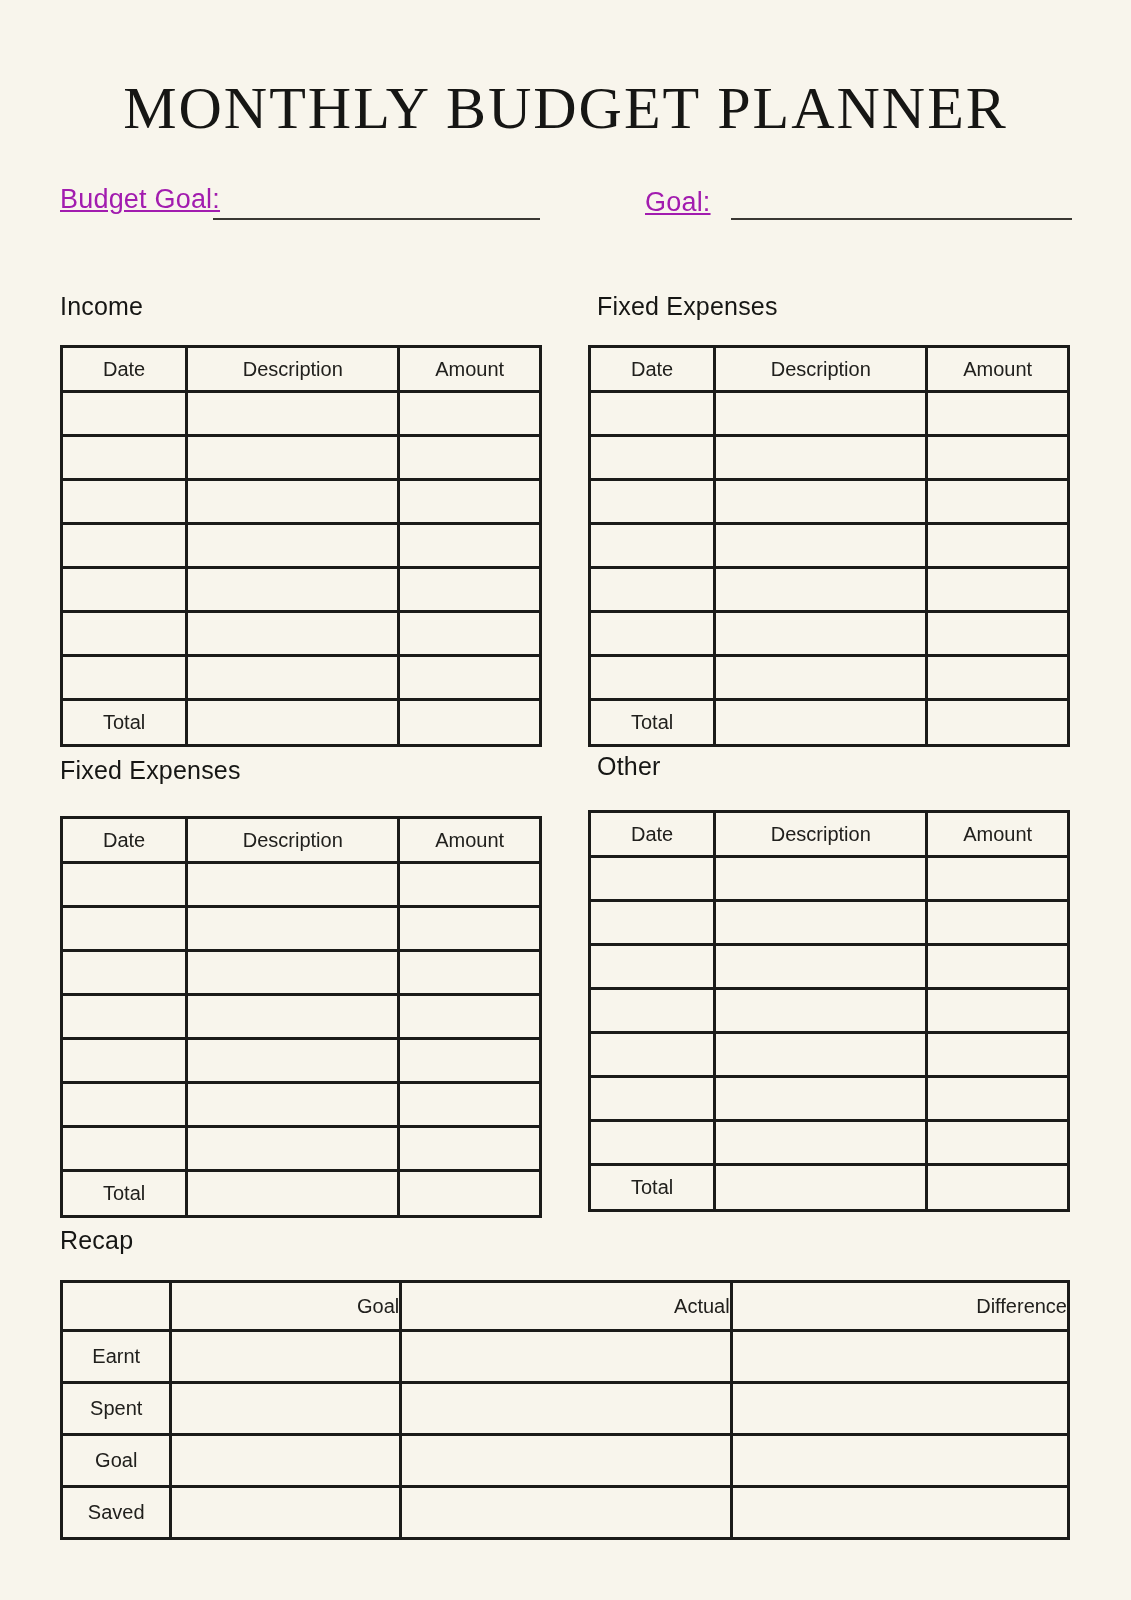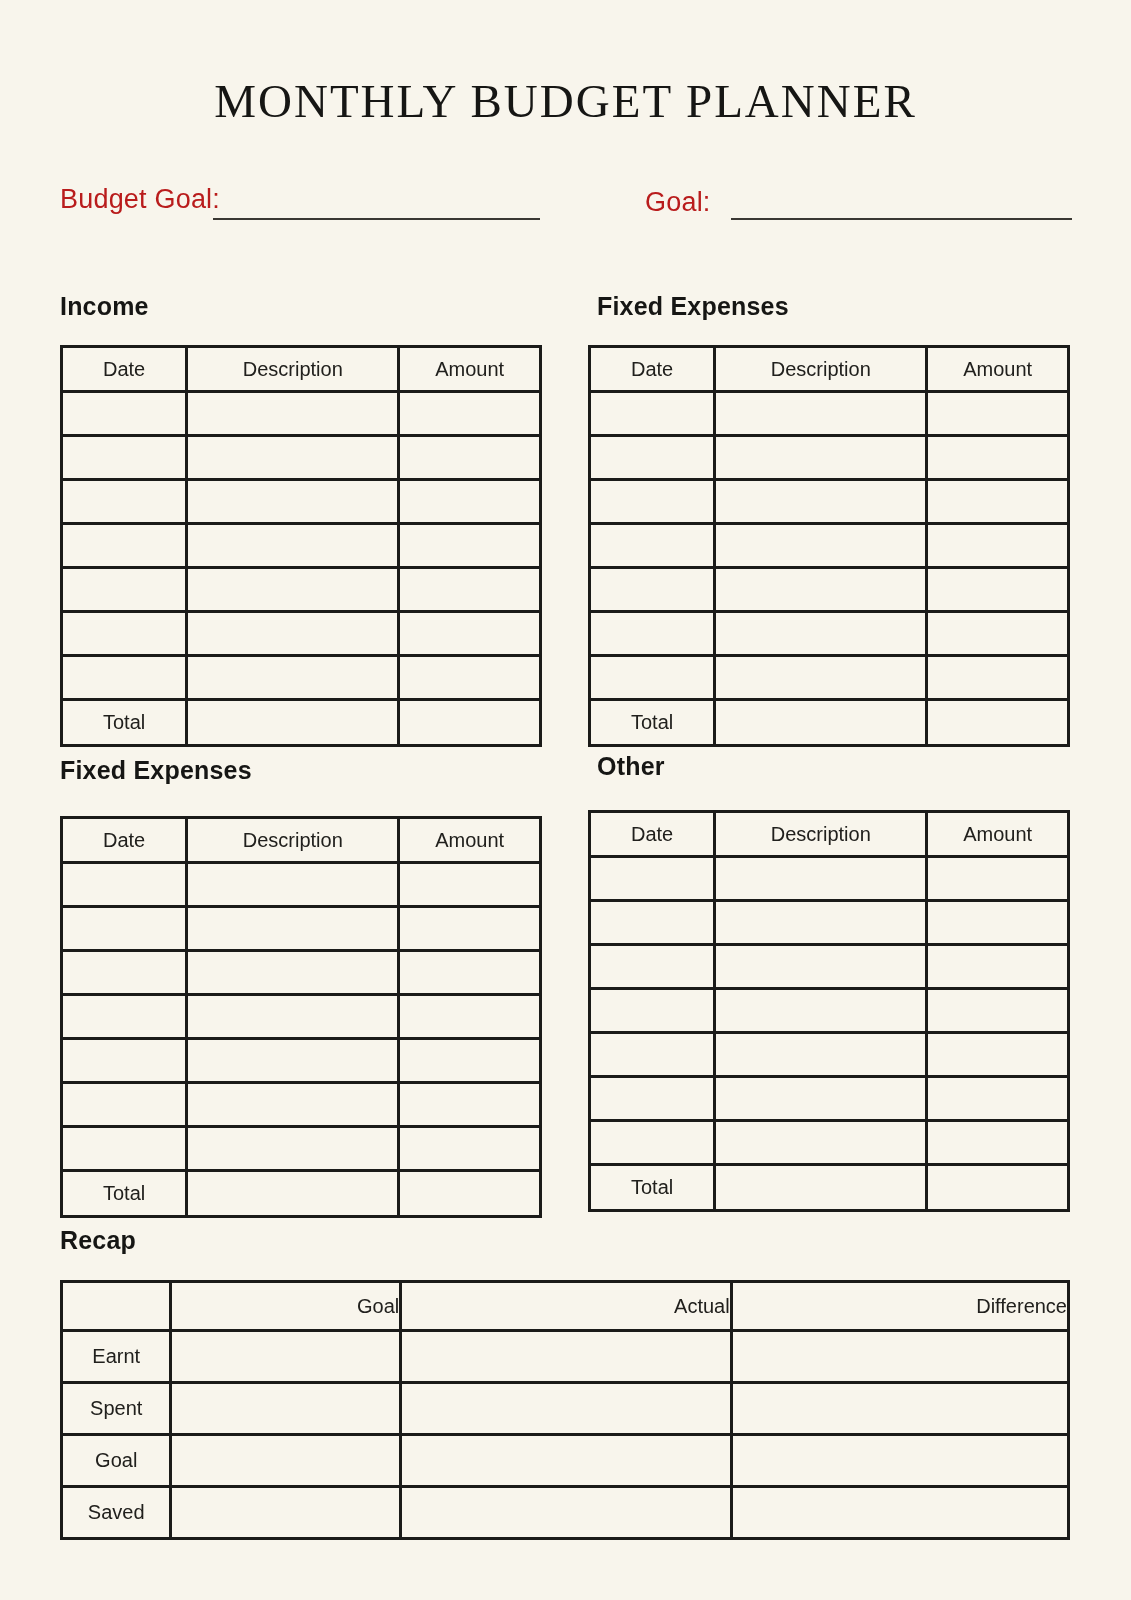--- a/index.html
+++ b/index.html
@@ -11,43 +11,44 @@
     font-family:"Liberation Sans", sans-serif;
     color:#21201D;
     overflow:hidden;
   }
   
   .page-title{
     position:absolute;top:74px;left:0;width:100%;
     margin:0;text-align:center;
     font-family:"Liberation Serif", serif;
     font-weight:400;
-    font-size:47px;
+    font-size:60px;
     letter-spacing:2px;
     color:#161614;
   }
   
   .field-label{
     position:absolute;
     font-size:27px;
-    color:#b91c1c;
+    color:#a21caf;
     letter-spacing:.2px;
     white-space:nowrap;
+    text-decoration:underline;
   }
   #goal-label{left:60px;top:184px;}
   #month-label{left:645px;top:187px;}
   .write-line{
     position:absolute;height:2px;background:#3A3833;
   }
   #goal-line{left:213px;top:218px;width:327px;}
   #month-line{left:731px;top:218px;width:341px;}
   
   .section-heading{
     position:absolute;margin:0;
-    font-size:25px;font-weight:700;
+    font-size:25px;font-weight:400;
     color:#161614;letter-spacing:.2px;
     white-space:nowrap;
   }
   #income-heading{left:60px;top:292px;}
   #fixed-heading{left:597px;top:292px;}
   #other-heading{left:60px;top:756px;}
   #bills-heading{left:597px;top:752px;}
   #recap-heading{left:60px;top:1226px;}
   
   .tbl{

